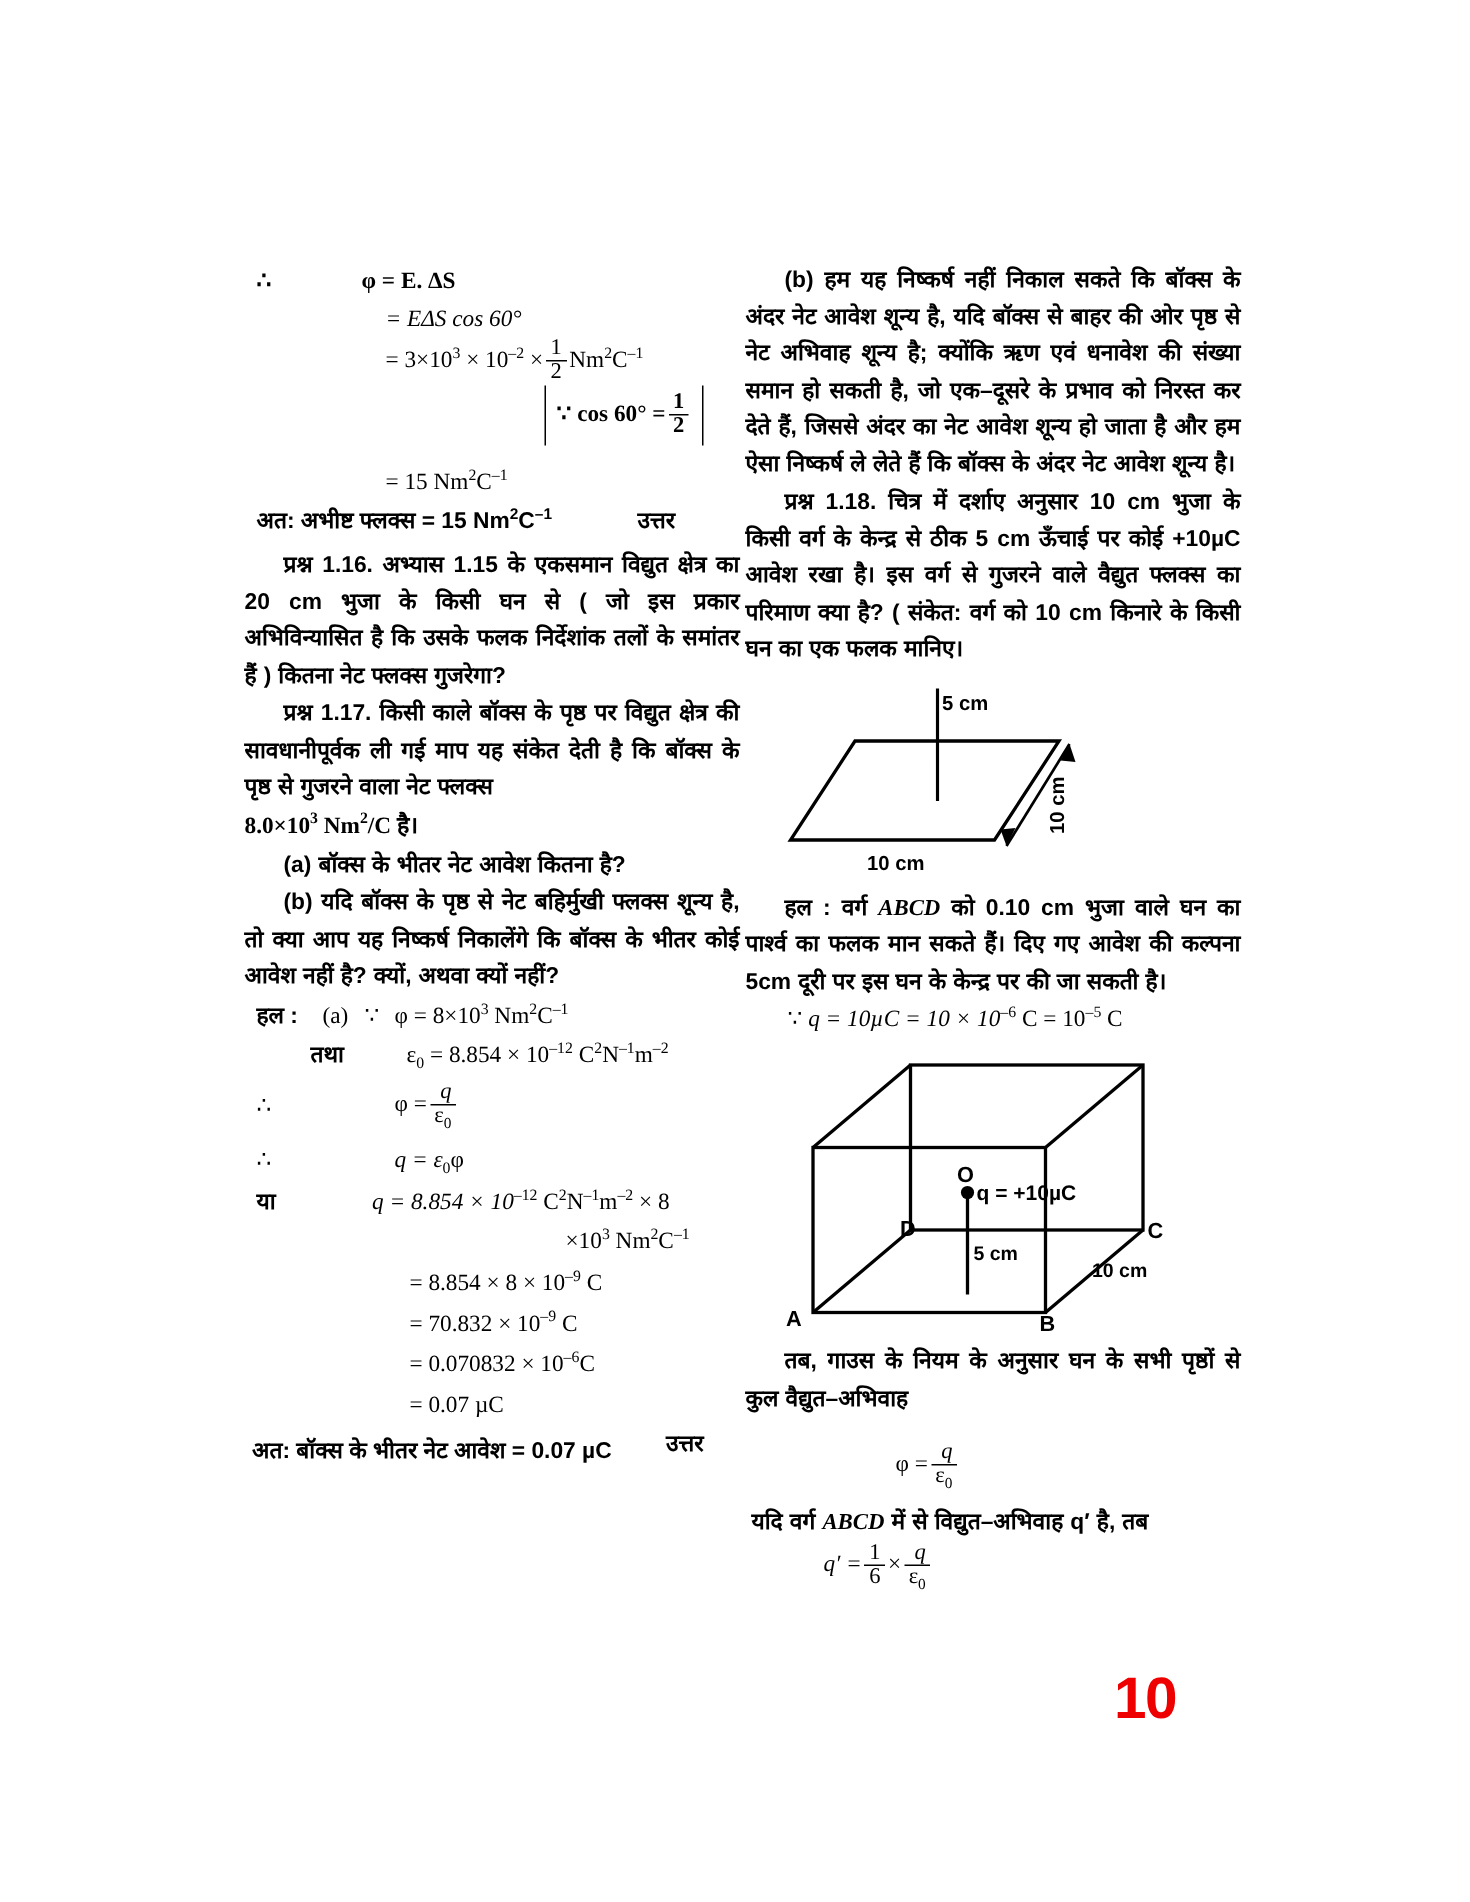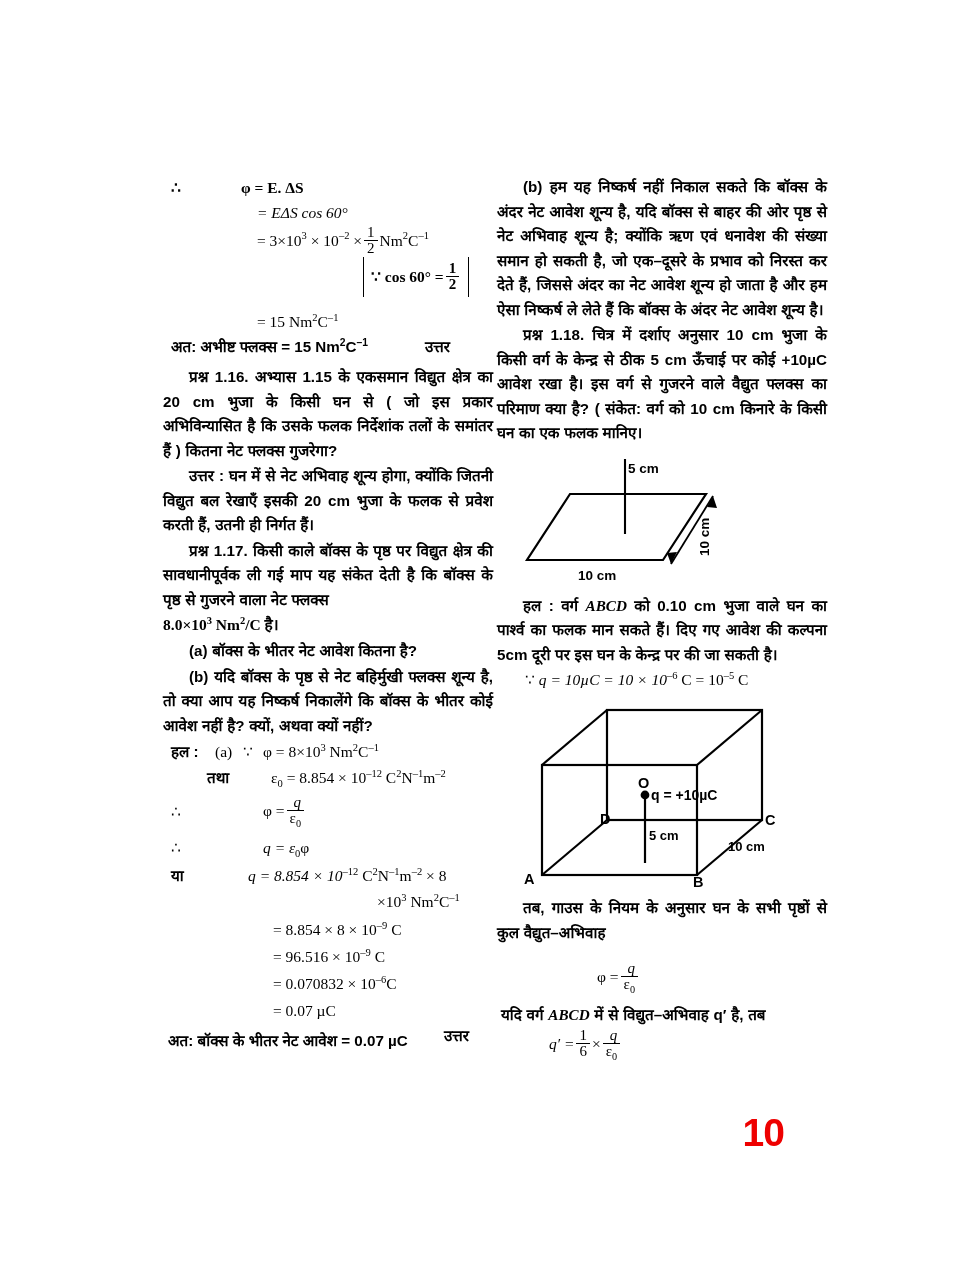--- a/index.html
+++ b/index.html
@@ -132,21 +132,20 @@
         <span>= 15 Nm</span><sup>2</sup><span>C</span><sup>–1</sup>
       </div>
       <div style="height:27px;position:relative;">
         <span class="hindi" style="font-size:15.2px;position:absolute;left:8px;top:0;"><span>अत: अभीष्ट फ्लक्स = 15 Nm</span><sup>2</sup><span>C</span><sup>–1</sup></span>
         <span class="answer-tag" style="font-size:15.2px;position:absolute;left:262px;top:0;">उत्तर</span>
       </div>
     </div>
 
     <p class="para indent"><span>प्रश्न 1.16.</span> <span>अभ्यास 1.15 के एकसमान विद्युत क्षेत्र का 20 cm भुजा के किसी घन से ( जो इस प्रकार अभिविन्यासित है कि उसके फलक निर्देशांक तलों के समांतर हैं ) कितना नेट फ्लक्स गुजरेगा?</span></p>
 
-    <p class="para indent"><span>उत्तर :</span> <span>घन में से नेट अभिवाह शून्य होगा, क्योंकि जितनी विद्युत बल रेखाएँ इसकी 20 cm भुजा के फलक से प्रवेश करती हैं, उतनी ही निर्गत हैं।</span></p>
 
     <p class="para indent" style="margin-bottom:0;"><span>प्रश्न 1.17.</span> <span>किसी काले बॉक्स के पृष्ठ पर विद्युत क्षेत्र की सावधानीपूर्वक ली गई माप यह संकेत देती है कि बॉक्स के पृष्ठ से गुजरने वाला नेट फ्लक्स</span></p>
     <div class="math bold" style="height:27px;">
       <span>8.0×10</span><sup>3</sup>
       <span>Nm</span><sup>2</sup><span>/C</span>
       <span class="hindi">है।</span>
     </div>
 
     <p class="para indent last-nojust">(a) बॉक्स के भीतर नेट आवेश कितना है?</p>
     <p class="para indent">(b) यदि बॉक्स के पृष्ठ से नेट बहिर्मुखी फ्लक्स शून्य है, तो क्या आप यह निष्कर्ष निकालेंगे कि बॉक्स के भीतर कोई आवेश नहीं है? क्यों, अथवा क्यों नहीं?</p>
@@ -180,21 +179,21 @@
     </div>
 
     <div class="math" style="height:28px;padding-left:214px;">
       <span>×10</span><sup>3</sup> <span>Nm</span><sup>2</sup><span>C</span><sup>–1</sup>
     </div>
 
     <div class="math" style="height:27px;padding-left:110px;">
       <span>= 8.854 × 8 × 10</span><sup>–9</sup> <span>C</span>
     </div>
     <div class="math" style="height:27px;padding-left:110px;">
-      <span>= 96.516 × 10</span><sup>–9</sup> <span>C</span>
+      <span>= 70.832 × 10</span><sup>–9</sup> <span>C</span>
     </div>
     <div class="math" style="height:27px;padding-left:110px;">
       <span>= 0.070832 × 10</span><sup>–6</sup><span>C</span>
     </div>
     <div class="math" style="height:27px;padding-left:110px;">= 0.07 µC</div>
 
     <div style="height:27px;position:relative;">
       <span class="hindi" style="font-size:15.2px;position:absolute;left:5px;top:5px;text-align:right;">अत: बॉक्स के भीतर नेट आवेश = 0.07 µC</span>
       <span class="answer-tag" style="font-size:15.2px;position:absolute;left:281px;top:0;">उत्तर</span>
     </div>

